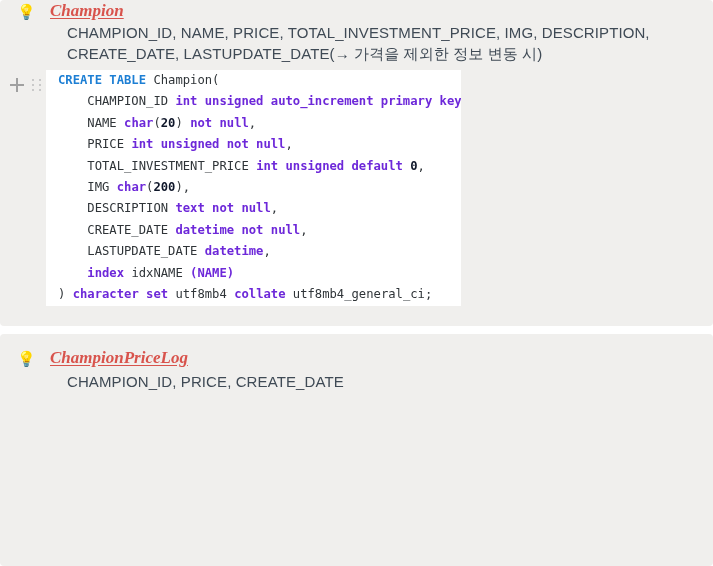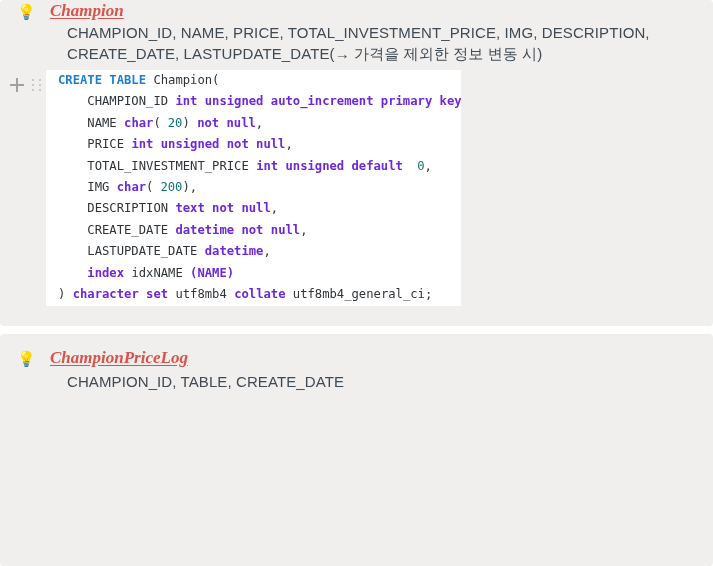--- a/index.html
+++ b/index.html
@@ -145,21 +145,21 @@
     position: relative;
     height: 21.4px;
     padding-left: 12px;
     box-sizing: border-box;
   }
 
   
   .t-kw    { color: #1d7fd4; font-weight: bold; }   
   .t-type  { color: #6d28d9; font-weight: bold; }   
   .t-ident { color: #2f3438; }                      
-  .t-num   { color: #0f766e; font-weight: normal; margin-left: 7px; }   
+  .t-num   { color: #0f172a; font-weight: bold; }   
   .t-punct { color: #2f3438; }
 </style>
 </head>
 <body>
 
 <div class="page">
 
   <div class="panel" id="panel-champion">
 
     <div class="note-head">
@@ -185,18 +185,18 @@
       <div class="code-body"><div class="code-line"><span class="t-kw">CREATE TABLE </span><span class="t-ident">Champion(</span></div><div class="code-line"><span class="t-ident">    CHAMPION_ID </span><span class="t-type">int unsigned auto_increment primary key</span></div><div class="code-line"><span class="t-ident">    NAME </span><span class="t-type">char</span><span class="t-punct">(</span><span class="t-num">20</span><span class="t-punct">) </span><span class="t-type">not null</span><span class="t-punct">,</span></div><div class="code-line"><span class="t-ident">    PRICE </span><span class="t-type">int unsigned not null</span><span class="t-punct">,</span></div><div class="code-line"><span class="t-ident">    TOTAL_INVESTMENT_PRICE </span><span class="t-type">int unsigned default </span><span class="t-num">0</span><span class="t-punct">,</span></div><div class="code-line"><span class="t-ident">    IMG </span><span class="t-type">char</span><span class="t-punct">(</span><span class="t-num">200</span><span class="t-punct">),</span></div><div class="code-line"><span class="t-ident">    DESCRIPTION </span><span class="t-type">text not null</span><span class="t-punct">,</span></div><div class="code-line"><span class="t-ident">    CREATE_DATE </span><span class="t-type">datetime not null</span><span class="t-punct">,</span></div><div class="code-line"><span class="t-ident">    LASTUPDATE_DATE </span><span class="t-type">datetime</span><span class="t-punct">,</span></div><div class="code-line"><span class="t-ident">    </span><span class="t-type">index</span><span class="t-ident"> idxNAME </span><span class="t-type">(</span><span class="t-type">NAME</span><span class="t-type">)</span></div><div class="code-line"><span class="t-ident">) </span><span class="t-type">character set </span><span class="t-ident">utf8mb4 </span><span class="t-type">collate </span><span class="t-ident">utf8mb4_general_ci;</span></div></div>
     </div>
 
   </div>
 
   <div class="panel" id="panel-pricelog">
 
     <div class="note-head">
       <span class="bulb-icon" style="top:15px;">💡</span>
       <div class="note-title" style="top:14px;font-style:italic;">ChampionPriceLog</div>
-      <div class="note-line" style="top:37px;">CHAMPION_ID, TABLE, CREATE_DATE</div>
+      <div class="note-line" style="top:37px;">CHAMPION_ID, PRICE, CREATE_DATE</div>
     </div>
 
   </div>
 
 </div>
 
 </body></html>

